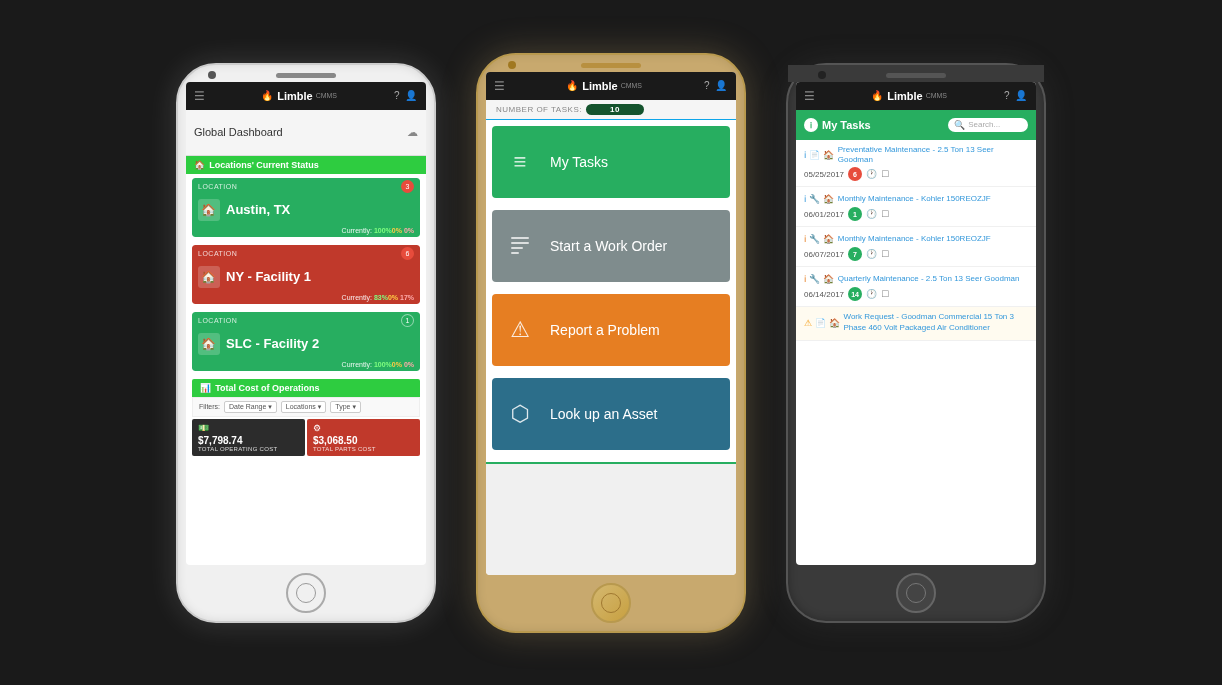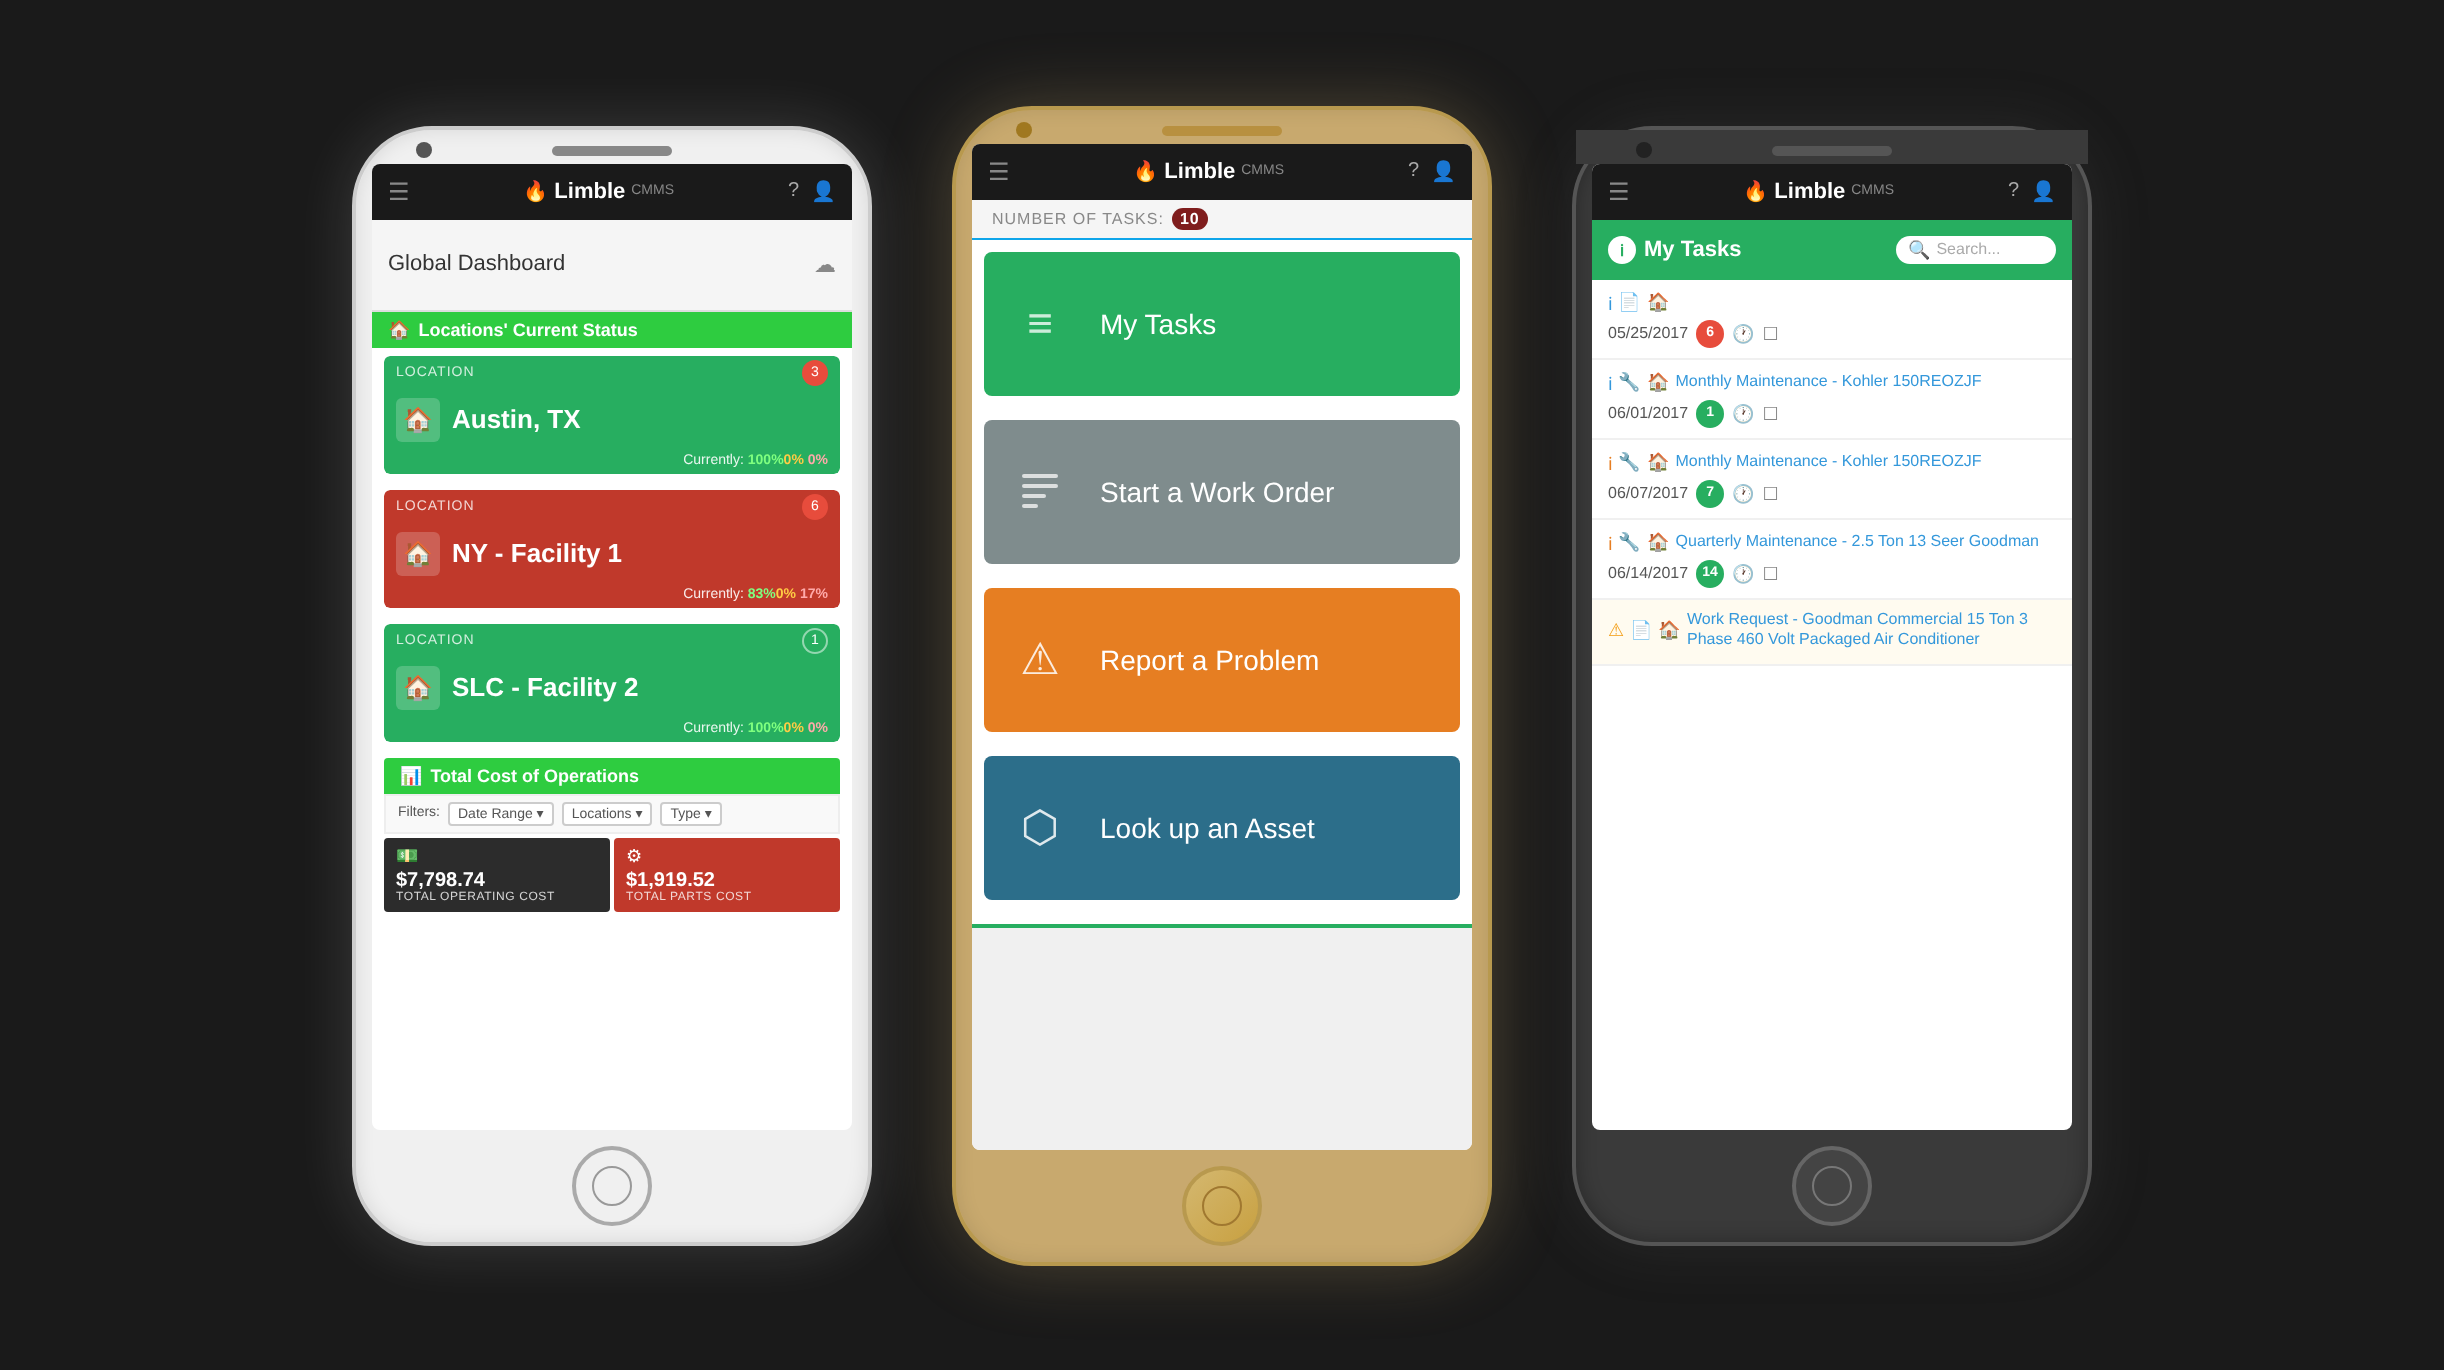--- a/index.html
+++ b/index.html
@@ -447,21 +447,21 @@
         <span class="filter-chip">Type ▾</span>
       </div>
       <div class="cost-cards">
         <div class="cost-card-dark">
           <div class="cost-card-icon">💵</div>
           <div class="cost-amount">$7,798.74</div>
           <div class="cost-label">TOTAL OPERATING COST</div>
         </div>
         <div class="cost-card-red">
           <div class="cost-card-icon">⚙</div>
-          <div class="cost-amount">$1,919.52</div>
+          <div class="cost-amount">$3,068.50</div>
           <div class="cost-label">TOTAL PARTS COST</div>
         </div>
       </div>
     </div>
   </div>
   <div class="home-button">
     <div class="home-button-inner"></div>
   </div>
 </div>
 
@@ -480,21 +480,21 @@
         <span class="logo-sub">CMMS</span>
       </div>
       <div class="header-icons">
         <span class="header-icon">?</span>
         <span class="header-icon">👤</span>
       </div>
     </div>
 
     <div style="background:#f5f5f5; padding:4px 10px; font-size:8px; color:#888; letter-spacing:0.5px; display:flex; align-items:center; gap:4px; border-bottom:1px solid #0ea5e9;">
       <span>NUMBER OF TASKS:</span>
-      <span style="background:#7f1d1d; color:#fff; font-size:8px; font-weight:bold; border-radius:10px; padding:1px 4px;">10</span>
+      <span style="background:#14532d; color:#fff; font-size:8px; font-weight:bold; border-radius:10px; padding:1px 24px;">10</span>
     </div>
 
     <div class="menu-button-green">
       <div class="menu-btn-icon" style="font-size:22px; color:rgba(255,255,255,0.9);">≡</div>
       <span class="menu-btn-text">My Tasks</span>
     </div>
 
     <div class="menu-button-gray">
       <div class="menu-btn-icon">
         <svg width="24" height="24" viewBox="0 0 24 24" fill="rgba(255,255,255,0.85)">
@@ -555,20 +555,21 @@
       </div>
     </div>
 
     <div class="tasks-scroll">
 
       <div class="task-item">
         <div class="task-item-header">
           <span style="color:#3498db; font-size:9px;">ℹ</span>
           <span style="color:#888; font-size:9px;">📄</span>
           <span style="color:#888; font-size:9px;">🏠</span>
+          <span class="task-link">Preventative Maintenance - 2.5 Ton 13 Seer Goodman</span>
         </div>
         <div class="task-meta">
           <span class="task-date">05/25/2017</span>
           <span class="badge-circle badge-red">6</span>
           <span class="icon-sm">🕐</span>
           <span class="icon-sm">☐</span>
         </div>
       </div>
 
       <div class="task-item">

